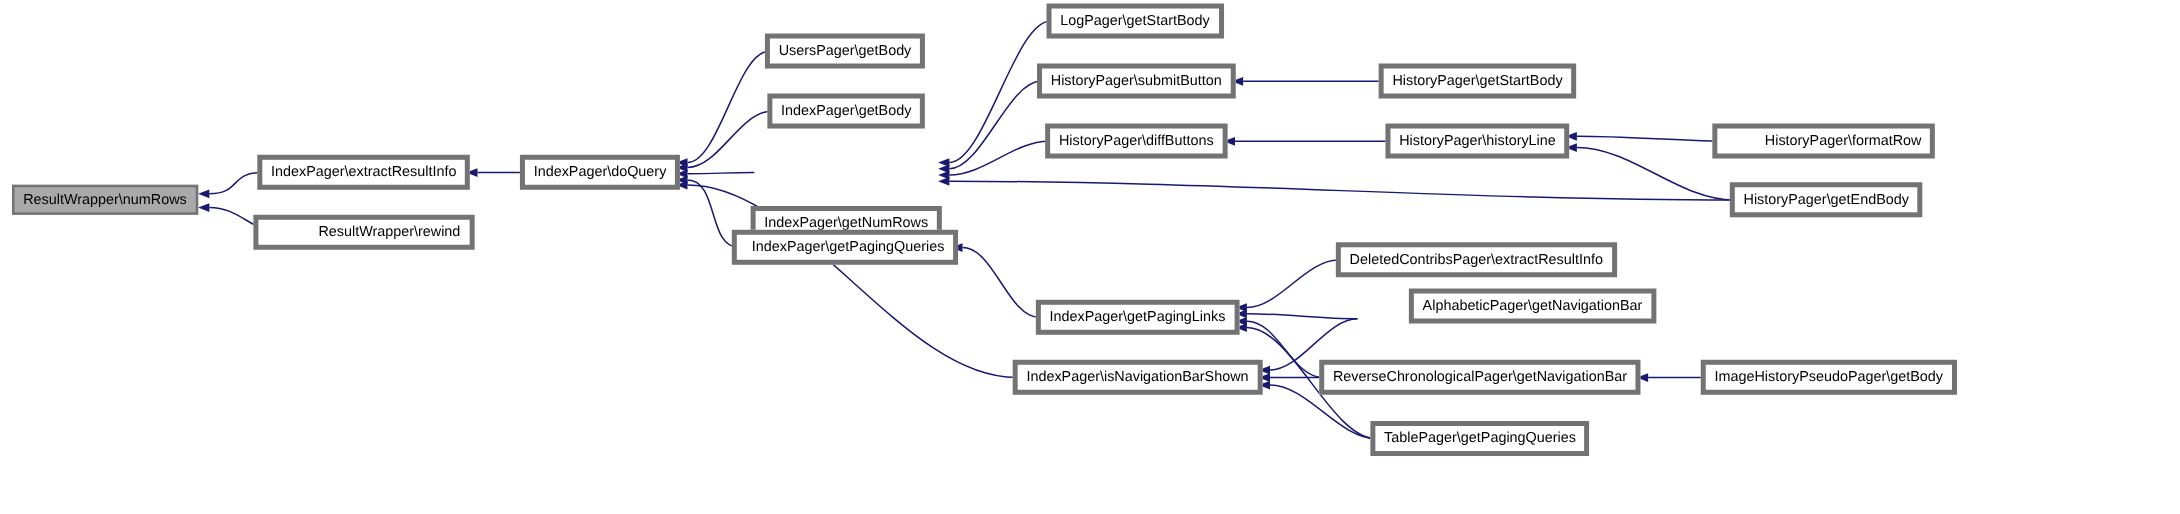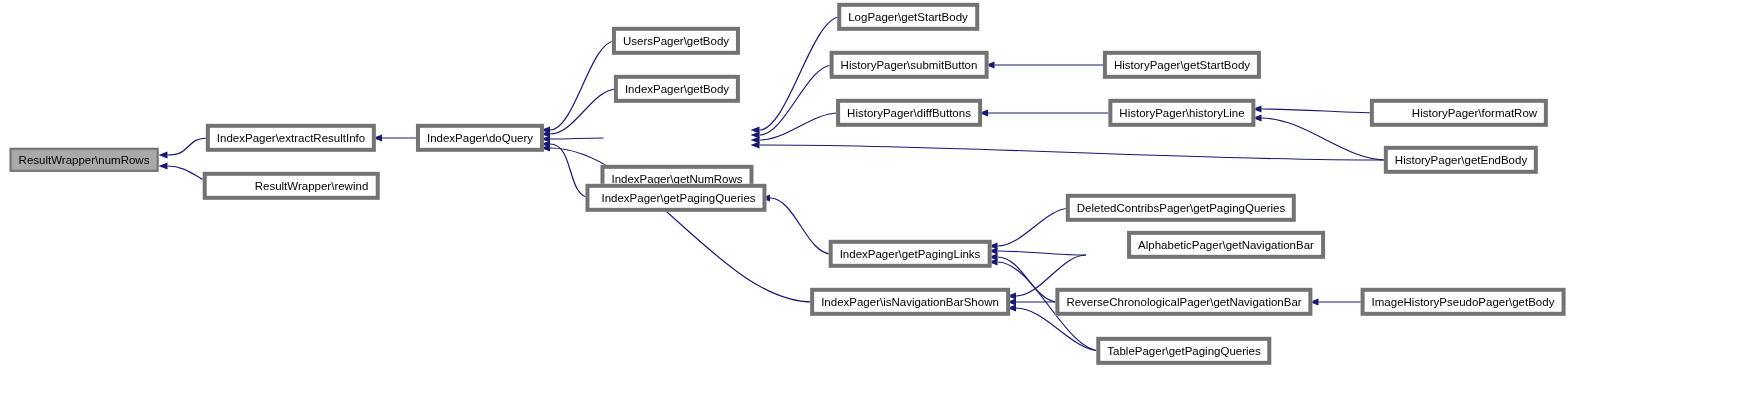--- a/index.html
+++ b/index.html
@@ -104,18 +104,18 @@
     <div class="node" style="left: 676px; top: 198px; padding-left: 12px;">IndexPager\getPagingQueries</div>
     <div class="node" style="left: 908px; top: 17px;">LogPager\getStartBody</div>
     <div class="node" style="left: 909px; top: 65px;">HistoryPager\submitButton</div>
     <div class="node" style="left: 909px; top: 113px;">HistoryPager\diffButtons</div>
     <div class="node" style="left: 910px; top: 254px;">IndexPager\getPagingLinks</div>
     <div class="node" style="left: 910px; top: 302px;">IndexPager\isNavigationBarShown</div>
     <div class="node" style="left: 1182px; top: 65px;">HistoryPager\getStartBody</div>
     <div class="node" style="left: 1182px; top: 113px;">HistoryPager\historyLine</div>
     <div class="node" style="left: 1459px; top: 113px; padding-left: 38px;">HistoryPager\formatRow</div>
     <div class="node" style="left: 1461px; top: 160px;">HistoryPager\getEndBody</div>
-    <div class="node" style="left: 1181px; top: 208px;">DeletedContribsPager\getPagingQueries</div>
+    <div class="node" style="left: 1181px; top: 208px;">DeletedContribsPager\extractResultInfo</div>
     <div class="node" style="left: 1182px; top: 245px; margin-left: 44px;">AlphabeticPager\getNavigationBar</div>
     <div class="node" style="left: 1184px; top: 302px; text-align: center;">ReverseChronologicalPager\getNavigationBar</div>
     <div class="node" style="left: 1184px; top: 351px;">TablePager\getPagingQueries</div>
     <div class="node" style="left: 1463px; top: 302px;">ImageHistoryPseudoPager\getBody</div>
   </div>
 
 </body></html>

